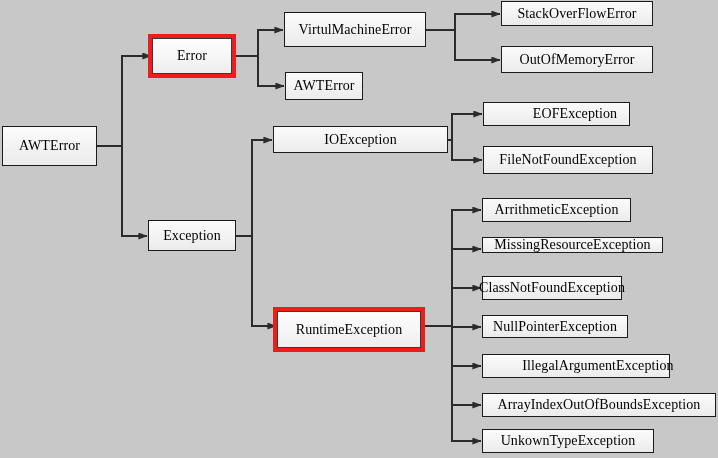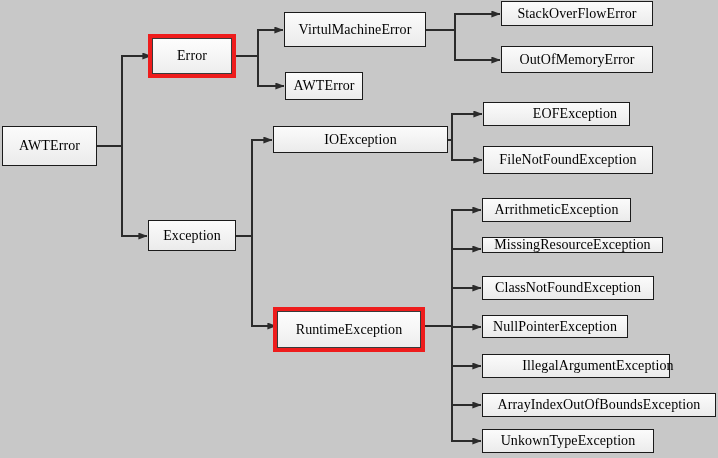--- a/index.html
+++ b/index.html
@@ -116,21 +116,21 @@
       </div>
       <div class="node" style="left: 483px; top: 146px; width: 170px; height: 28px; font-size: 14px;">
         <span class="label">FileNotFoundException</span>
       </div>
       <div class="node" style="left: 482px; top: 198px; width: 149px; height: 24px; font-size: 14px;">
         <span class="label">ArrithmeticException</span>
       </div>
       <div class="node" style="left: 482px; top: 237px; width: 181px; height: 16px; font-size: 14px;">
         <span class="label">MissingResourceException</span>
       </div>
-      <div class="node" style="left: 482px; top: 276px; width: 172px; height: 24px; font-size: 14px;">
+      <div class="node" style="left: 482px; top: 276px; width: 140px; height: 24px; font-size: 14px;">
         <span class="label">ClassNotFoundException</span>
       </div>
       <div class="node" style="left: 482px; top: 315px; width: 146px; height: 23px; font-size: 14px;">
         <span class="label">NullPointerException</span>
       </div>
       <div class="node" style="left: 482px; top: 354px; width: 188px; height: 24px; font-size: 14px; padding-left: 44px;">
         <span class="label">IllegalArgumentException</span>
       </div>
       <div class="node" style="left: 482px; top: 393px; width: 234px; height: 24px; font-size: 14px;">
         <span class="label">ArrayIndexOutOfBoundsException</span>

